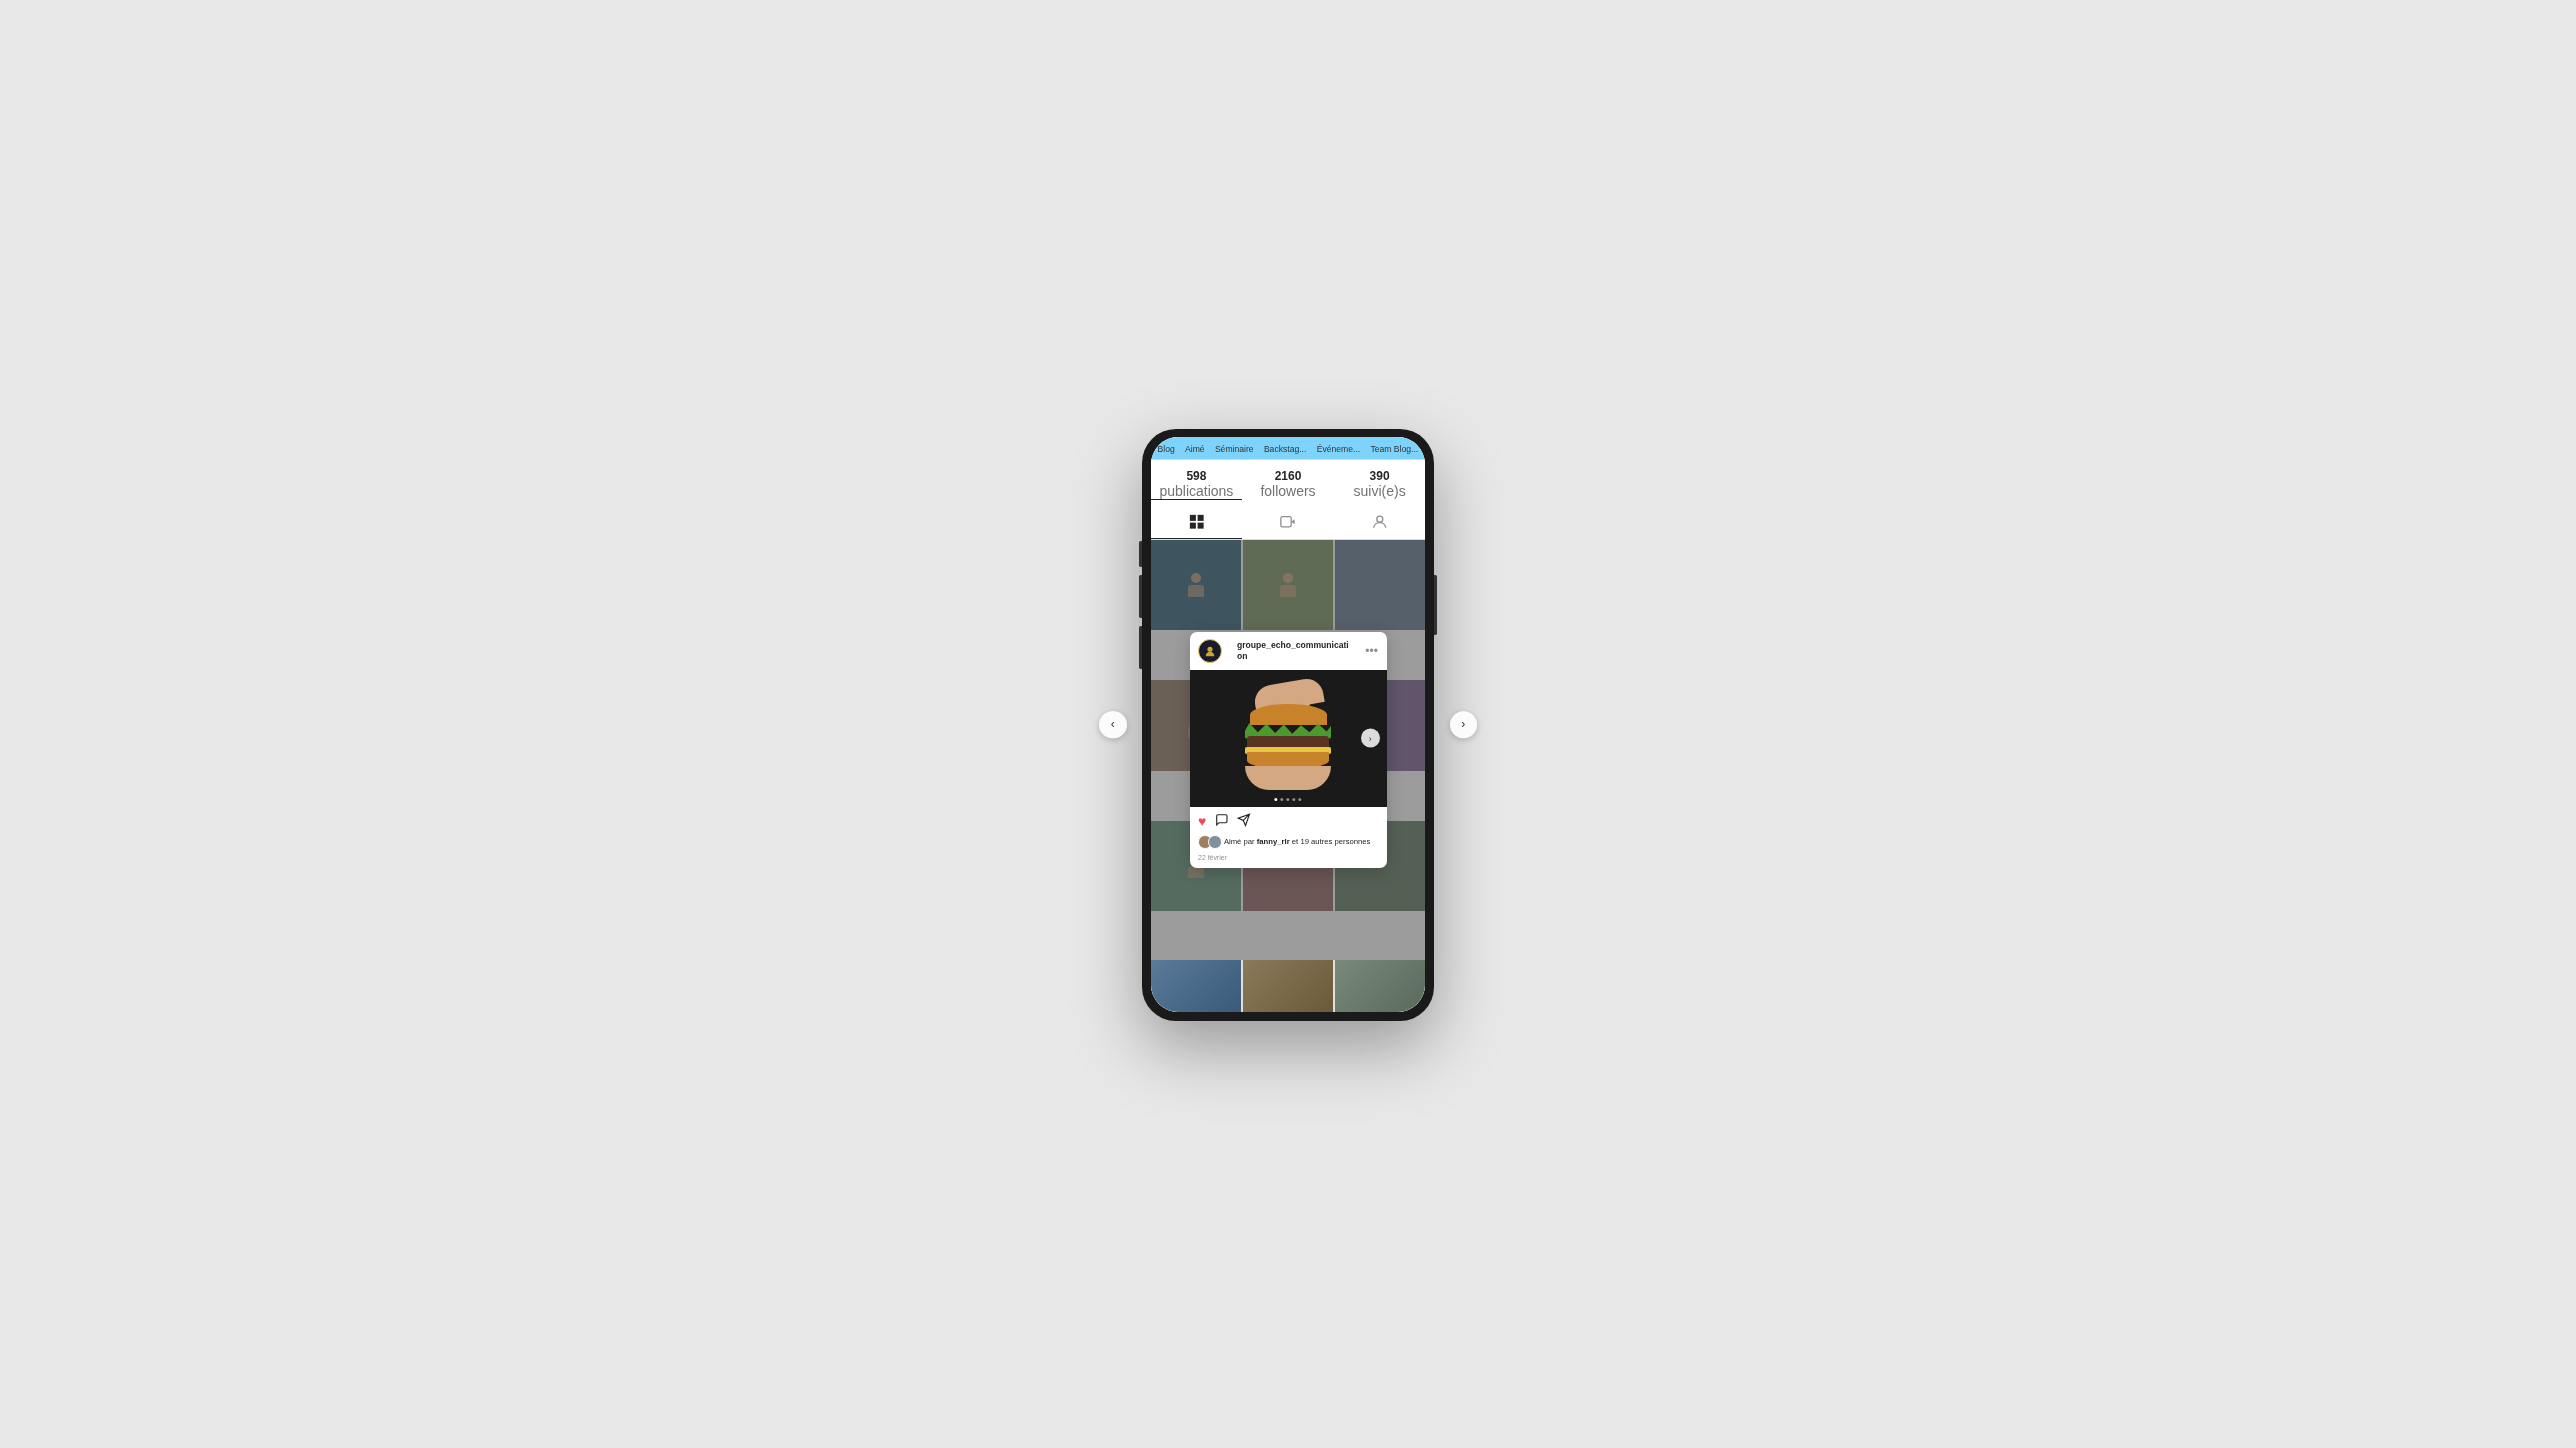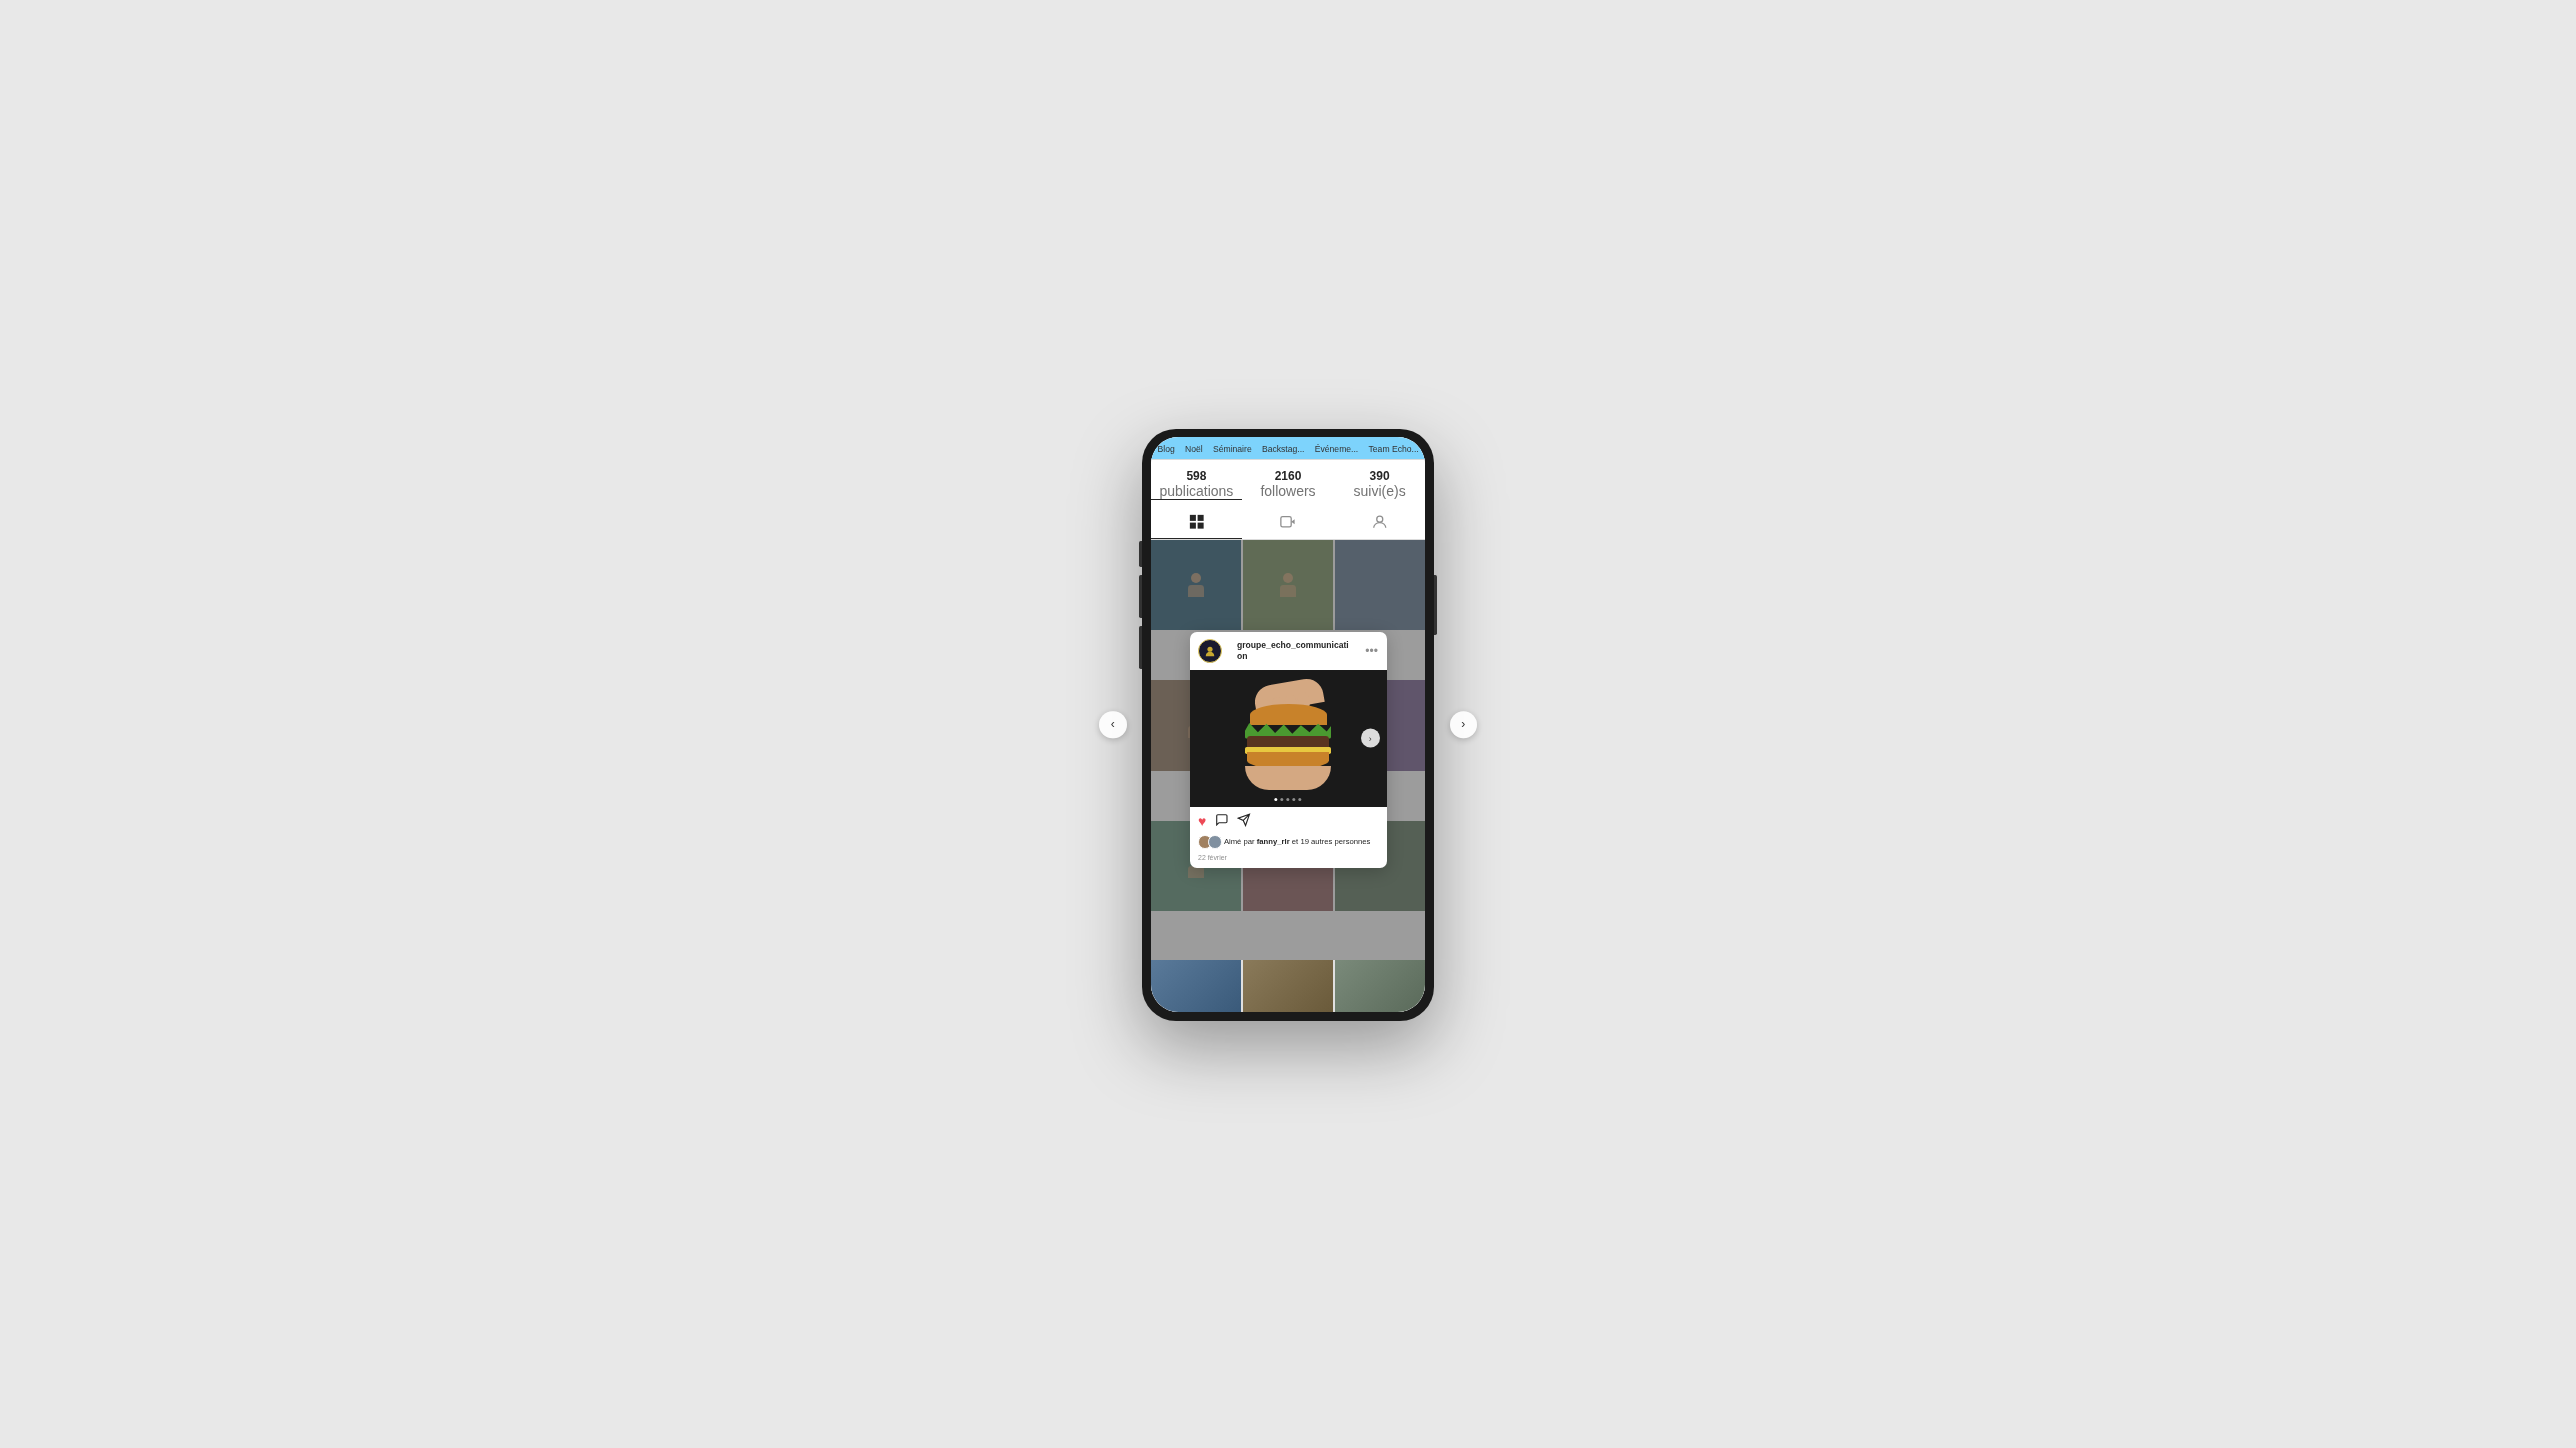--- a/index.html
+++ b/index.html
@@ -564,25 +564,25 @@
   <div class="phone-btn-left"></div>
   <div class="phone-btn-left2"></div>
   <div class="phone-btn-left3"></div>
   <div class="phone-btn-right"></div>
 
   <div class="phone-screen">
     <div class="ig-container">
 
       <div class="ig-nav">
         <span class="ig-nav-item">Blog</span>
-        <span class="ig-nav-item">Noël</span>
+        <span class="ig-nav-item">Aimé</span>
         <span class="ig-nav-item">Séminaire</span>
         <span class="ig-nav-item">Backstag...</span>
         <span class="ig-nav-item">Événeme...</span>
-        <span class="ig-nav-item">Team Echo...</span>
+        <span class="ig-nav-item">Team Blog...</span>
       </div>
 
       <div class="ig-stats">
         <div class="ig-stat ig-stat-active">
           <span class="ig-stat-num">598</span>
           <span class="ig-stat-label">publications</span>
         </div>
         <div class="ig-stat">
           <span class="ig-stat-num">2160</span>
           <span class="ig-stat-label">followers</span>

